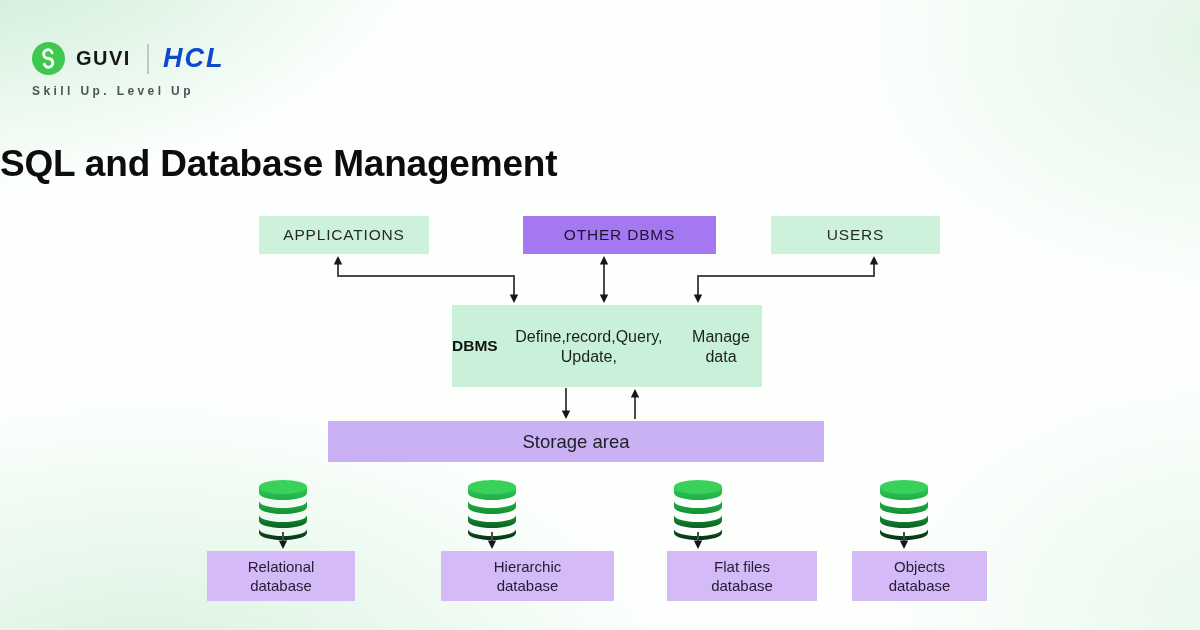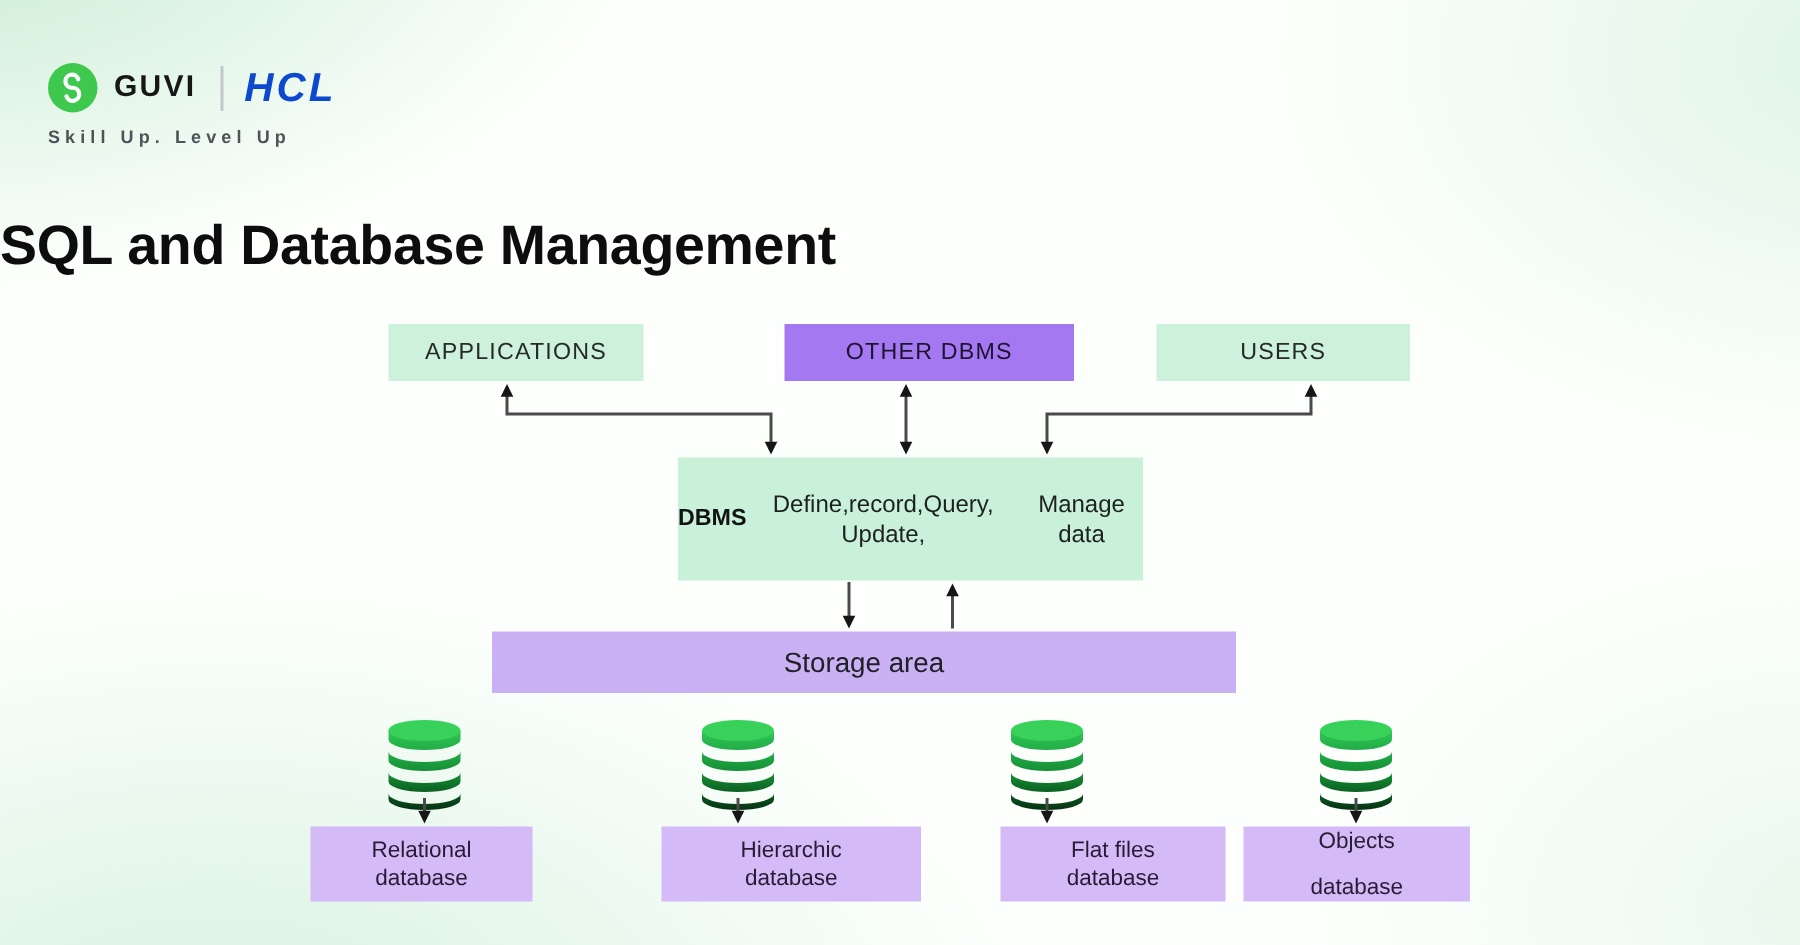--- a/index.html
+++ b/index.html
@@ -51,21 +51,21 @@
     font-size:16px; color:#1c211e; line-height:20px; padding-top:2px;
   }
   .dbms-box .dbms-title{ font-weight:700; font-size:15.5px; color:#101311; margin-bottom:2px; }
 
   .storage-bar{ left:328px; top:421px; width:496px; height:41px; font-size:18.5px; color:#202027; }
 
   .db-label{ top:551px; height:50px; flex-direction:column; font-size:15px; line-height:19px; color:#261c36; }
   #label-relational{ left:207px; width:148px; }
   #label-hierarchic{ left:417px; width:173px;margin-left:24px; }
   #label-flat      { left:623px; width:150px;margin-left:44px; }
-  #label-objects   { left:829px; width:151px;justify-content:space-between; }
+  #label-objects   { left:852px; width:135px; }
 
   
   .db-icon{ position:absolute; top:478px; width:52px; height:66px; }
   #cyl-1{ left:257px; } #cyl-2{ left:466px; } #cyl-3{ left:672px; } #cyl-4{ left:878px; }
   .db-icon svg{ display:block; }
 
   
   .arrows{ position:absolute; left:0; top:0; width:1200px; height:630px; pointer-events:none; }
   .arrows .ln{ stroke:#4a4a4a; stroke-width:2; fill:none; }
   .arrows .hd{ fill:#161616; stroke:none; }

